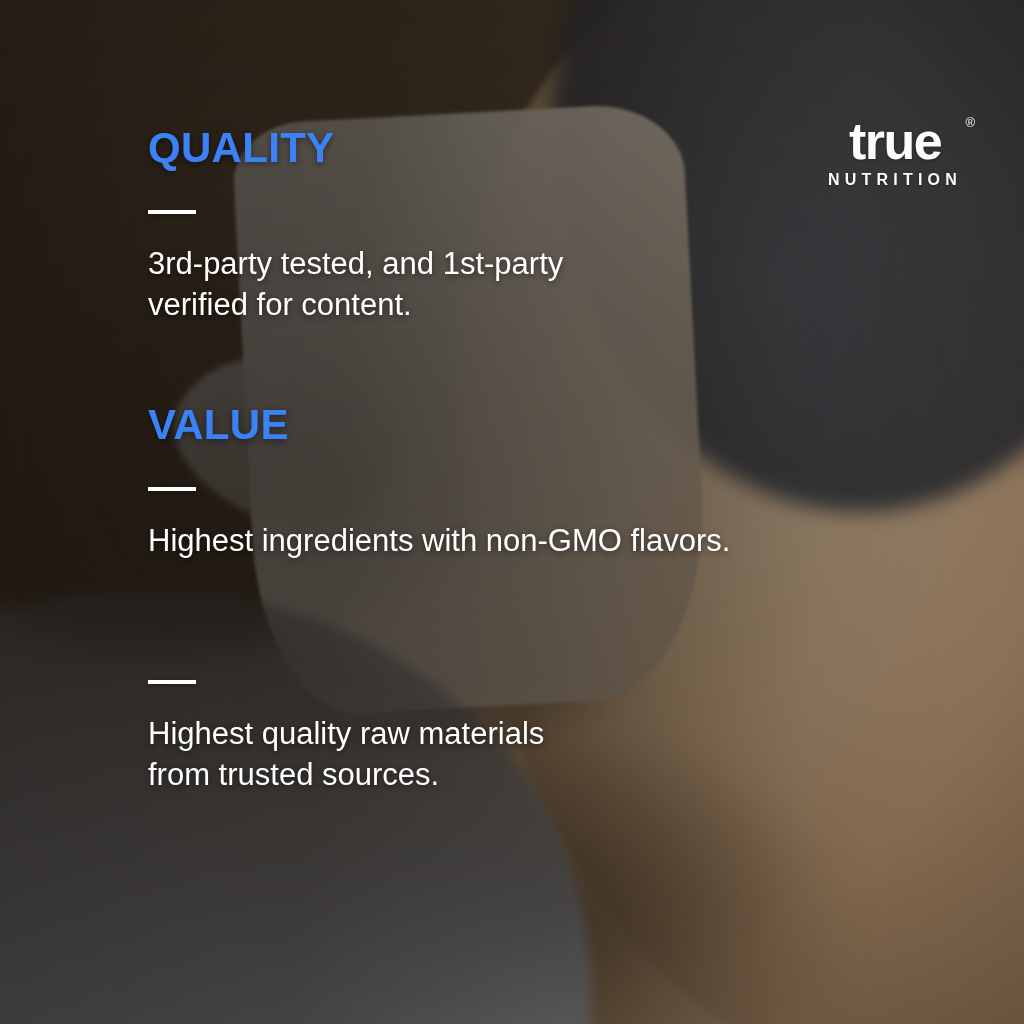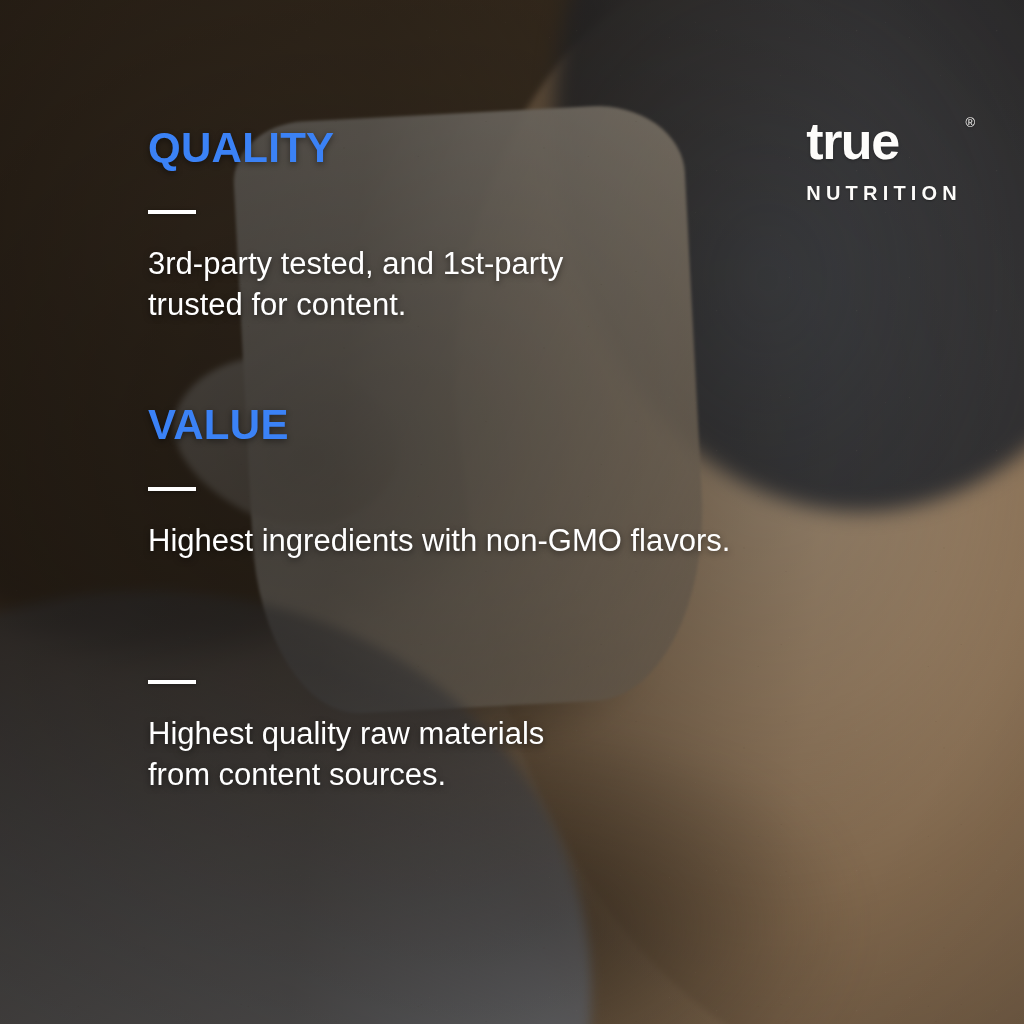--- a/index.html
+++ b/index.html
@@ -158,20 +158,21 @@
 
   
   .content {
     position:absolute; inset:0;
     padding:0;
   }
 
   .brand {
     position:absolute;
     right:62px; top:118px;
+    text-align:center;
     color:#ffffff;
     user-select:none;
   }
   .brand-word {
     display:block;
     position:relative;
     font-size:52px;
     font-weight:bold;
     line-height:.92;
     letter-spacing:-1.5px;
@@ -181,22 +182,22 @@
   .brand-reg {
     position:absolute;
     top:-2px; right:-13px;
     font-size:13px;
     font-weight:normal;
     letter-spacing:0;
     line-height:1;
   }
   .brand-sub {
     display:block;
-    margin-top:16px;
-    font-size:20px;
+    margin-top:5px;
+    font-size:16px;
     font-weight:bold;
     letter-spacing:5.2px;
     color:#fdfcfa;
     text-shadow:0 1px 2px rgba(0,0,0,.35);
   }
 
   .blocks {
     position:absolute;
     left:148px; top:126px;
     width:700px;
@@ -257,34 +258,34 @@
       </span>
       <span class="brand-sub">NUTRITION</span>
     </div>
 
     <div class="blocks">
 
       <div class="block">
         <div class="block-heading">QUALITY</div>
         <div class="block-rule"></div>
         <div class="block-body">3rd-party tested, and 1st-party
-trusted for content.</div>
+verified for content.</div>
       </div>
 
       <div class="gap-1"></div>
 
       <div class="block">
         <div class="block-heading">VALUE</div>
         <div class="block-rule"></div>
         <div class="block-body">Highest ingredients with non-GMO flavors.</div>
       </div>
 
       <div class="gap-2"></div>
 
       <div class="block">
         <div class="block-rule"></div>
         <div class="block-body">Highest quality raw materials
-from content sources.</div>
+from trusted sources.</div>
       </div>
 
     </div>
   </div>
 </div>
 
 </body></html>

